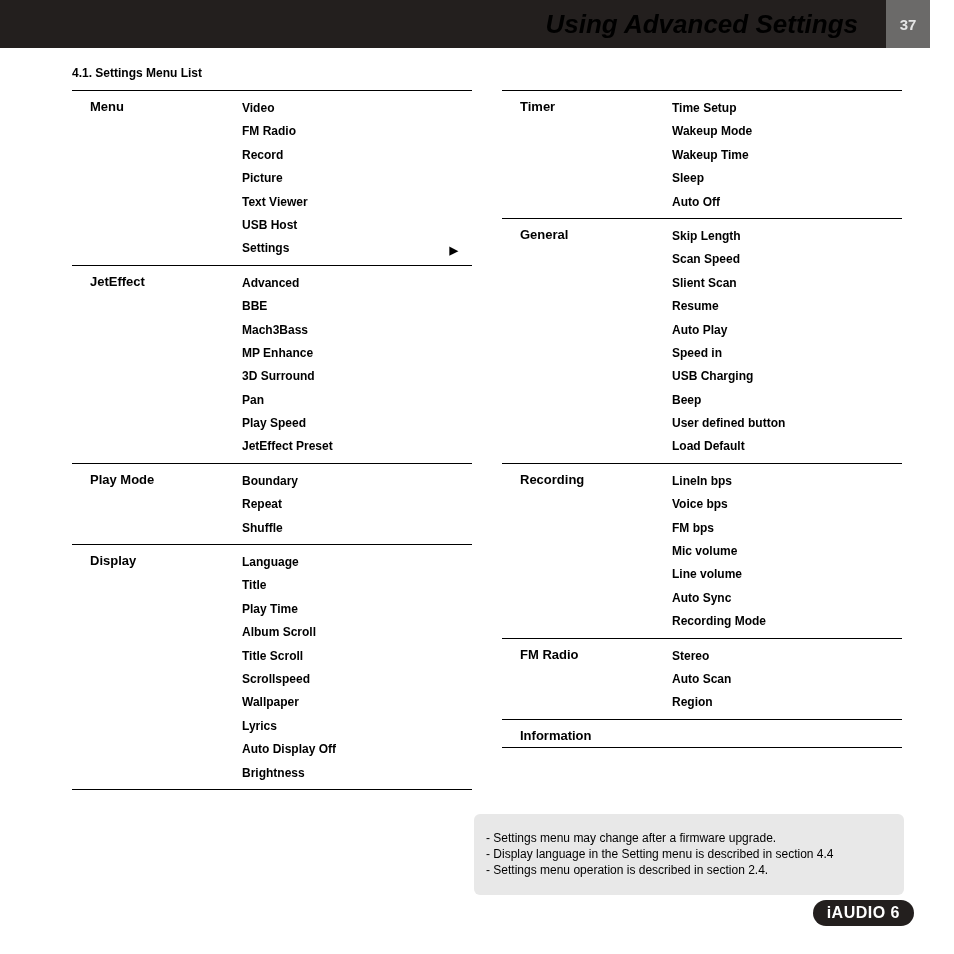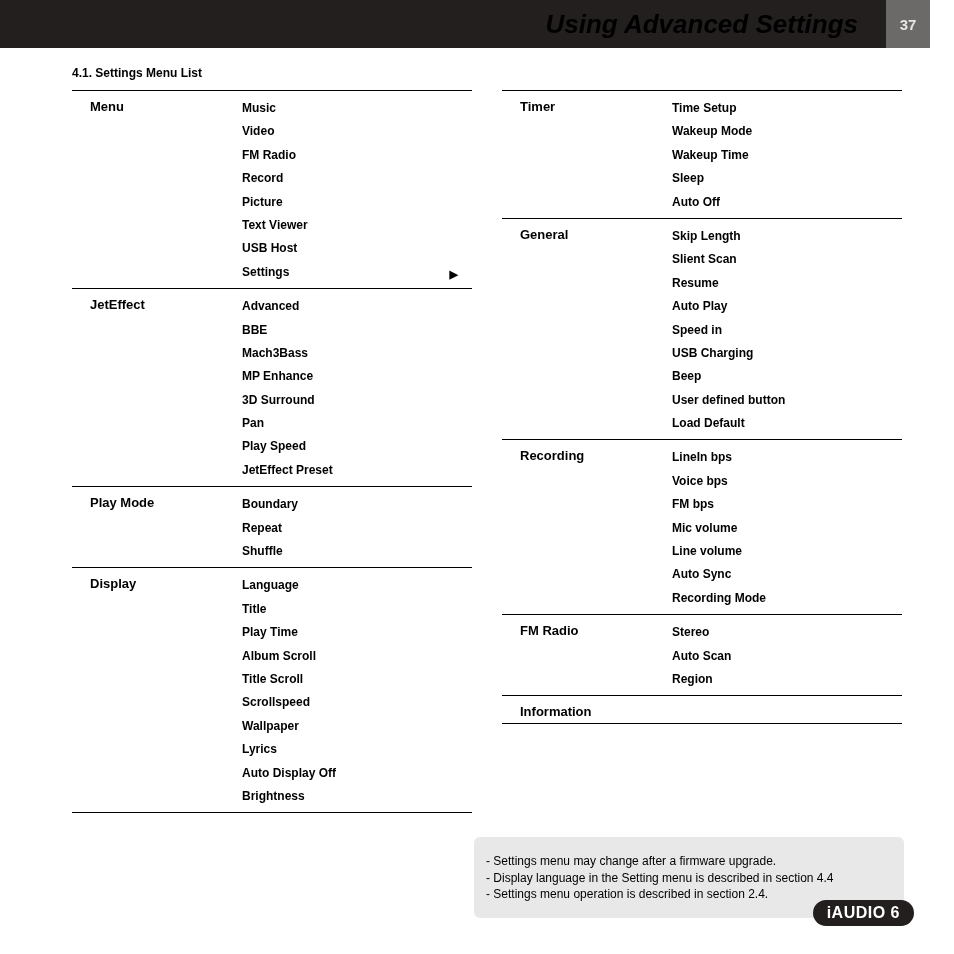--- a/index.html
+++ b/index.html
@@ -118,21 +118,20 @@
   <div class="header-right">37</div>
 </div>
 
 <div class="section-title">4.1. Settings Menu List</div>
 
 <div class="columns">
   <div class="col" id="col-0">
       <div class="group">
         <div class="cat">Menu</div>
         <div class="items">
-          <div class="item">Music</div>
           <div class="item">Video</div>
           <div class="item">FM Radio</div>
           <div class="item">Record</div>
           <div class="item">Picture</div>
           <div class="item">Text Viewer</div>
           <div class="item">USB Host</div>
           <div class="item">Settings<span class="arrow">▶</span></div>
         </div>
       </div>
       <div class="group">
@@ -180,20 +179,21 @@
           <div class="item">Wakeup Mode</div>
           <div class="item">Wakeup Time</div>
           <div class="item">Sleep</div>
           <div class="item">Auto Off</div>
         </div>
       </div>
       <div class="group">
         <div class="cat">General</div>
         <div class="items">
           <div class="item">Skip Length</div>
+          <div class="item">Scan Speed</div>
           <div class="item">Slient Scan</div>
           <div class="item">Resume</div>
           <div class="item">Auto Play</div>
           <div class="item">Speed in</div>
           <div class="item">USB Charging</div>
           <div class="item">Beep</div>
           <div class="item">User defined button</div>
           <div class="item">Load Default</div>
         </div>
       </div>

